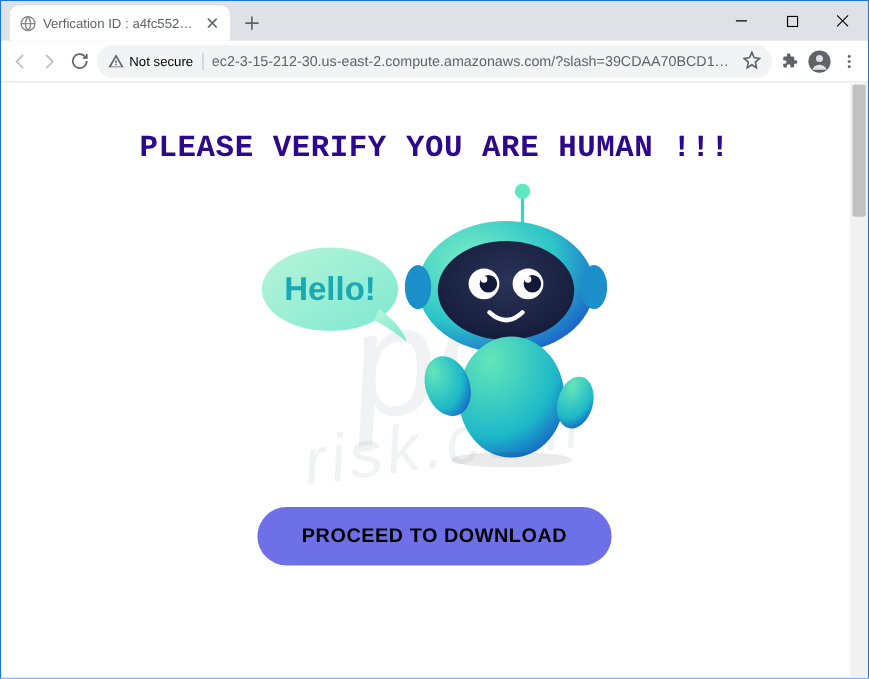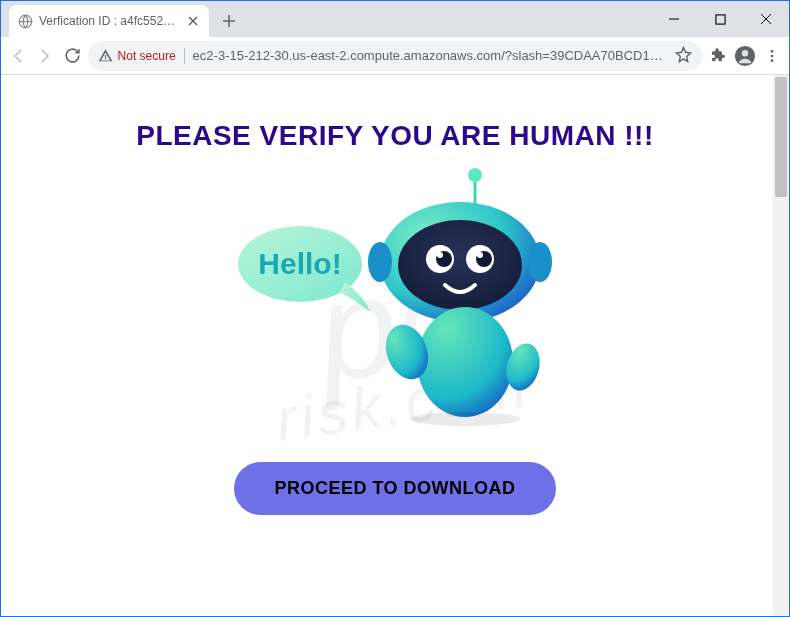--- a/index.html
+++ b/index.html
@@ -13,31 +13,31 @@
 .tab .tab-title { flex: 1; overflow: hidden; white-space: nowrap; text-overflow: ellipsis; }
 .tab .tab-close { width: 16px; height: 16px; display: flex; align-items: center; justify-content: center; color: #5f6368; cursor: pointer; }
 .newtab { width: 28px; height: 28px; display: flex; align-items: center; justify-content: center; color: #5f6368; cursor: pointer; margin-left: 6px; margin-bottom: 2px; }
 .window-controls { position: absolute; right: 0; top: 0; height: 100%; display: flex; align-items: center; }
 .window-controls div { width: 46px; height: 31px; display: flex; align-items: center; justify-content: center; color: #000; }
 
 .toolbar { height: 38px; background: #fff; display: flex; align-items: center; padding: 0 6px; gap: 4px; border-bottom: 1px solid #dadce0; }
 .nav-btn { width: 32px; height: 32px; display: flex; align-items: center; justify-content: center; color: #5f6368; border-radius: 50%; }
 .nav-btn.disabled { color: #bdc1c6; }
 .omnibox { flex: 1; height: 30px; background: #f1f3f4; border-radius: 15px; display: flex; align-items: center; padding: 0 10px; gap: 8px; font-size: 13px; }
-.security { display: flex; align-items: center; gap: 5px; color: #b91c1c; font-size: 12px; }
+.security { display: flex; align-items: center; gap: 5px; color: #000000; font-size: 12px; }
 .security-divider { width: 1px; height: 16px; background: #bfbfbf; }
 .url { color: #5f6368; flex: 1; overflow: hidden; white-space: nowrap; text-overflow: ellipsis; }
 .star { color: #5f6368; }
 
 .content { flex: 1; position: relative; background: #fff; overflow: hidden; }
 .scrollbar-track { position: absolute; right: 0; top: 0; width: 16px; height: 100%; background: #f1f1f1; }
 .scrollbar-thumb { position: absolute; right: 2px; top: 2px; width: 12px; height: 120px; background: #c1c1c1; border-radius: 2px; }
 
 .page { padding-top: 45px; text-align: center; position: relative; }
-.heading { font-size: 28px; font-weight: bold; color: #2e088a; letter-spacing: 0.5px; }
+.heading { font-size: 28px; font-weight: bold; color: #2e088a; letter-spacing: 0.5px; font-family: Liberation Mono, monospace; }
 
 .robot-area { position: relative; width: 320px; height: 280px; margin: 15px auto 10px; }
 .speech-bubble { position: absolute; left: 0; top: 55px; width: 140px; height: 95px; }
 .robot { position: absolute; right: 0; top: 0; width: 210px; height: 260px; }
 
 .download-btn {
   display: inline-block;
   background: #6e70e8;
   color: #000000;
   font-size: 18px;

